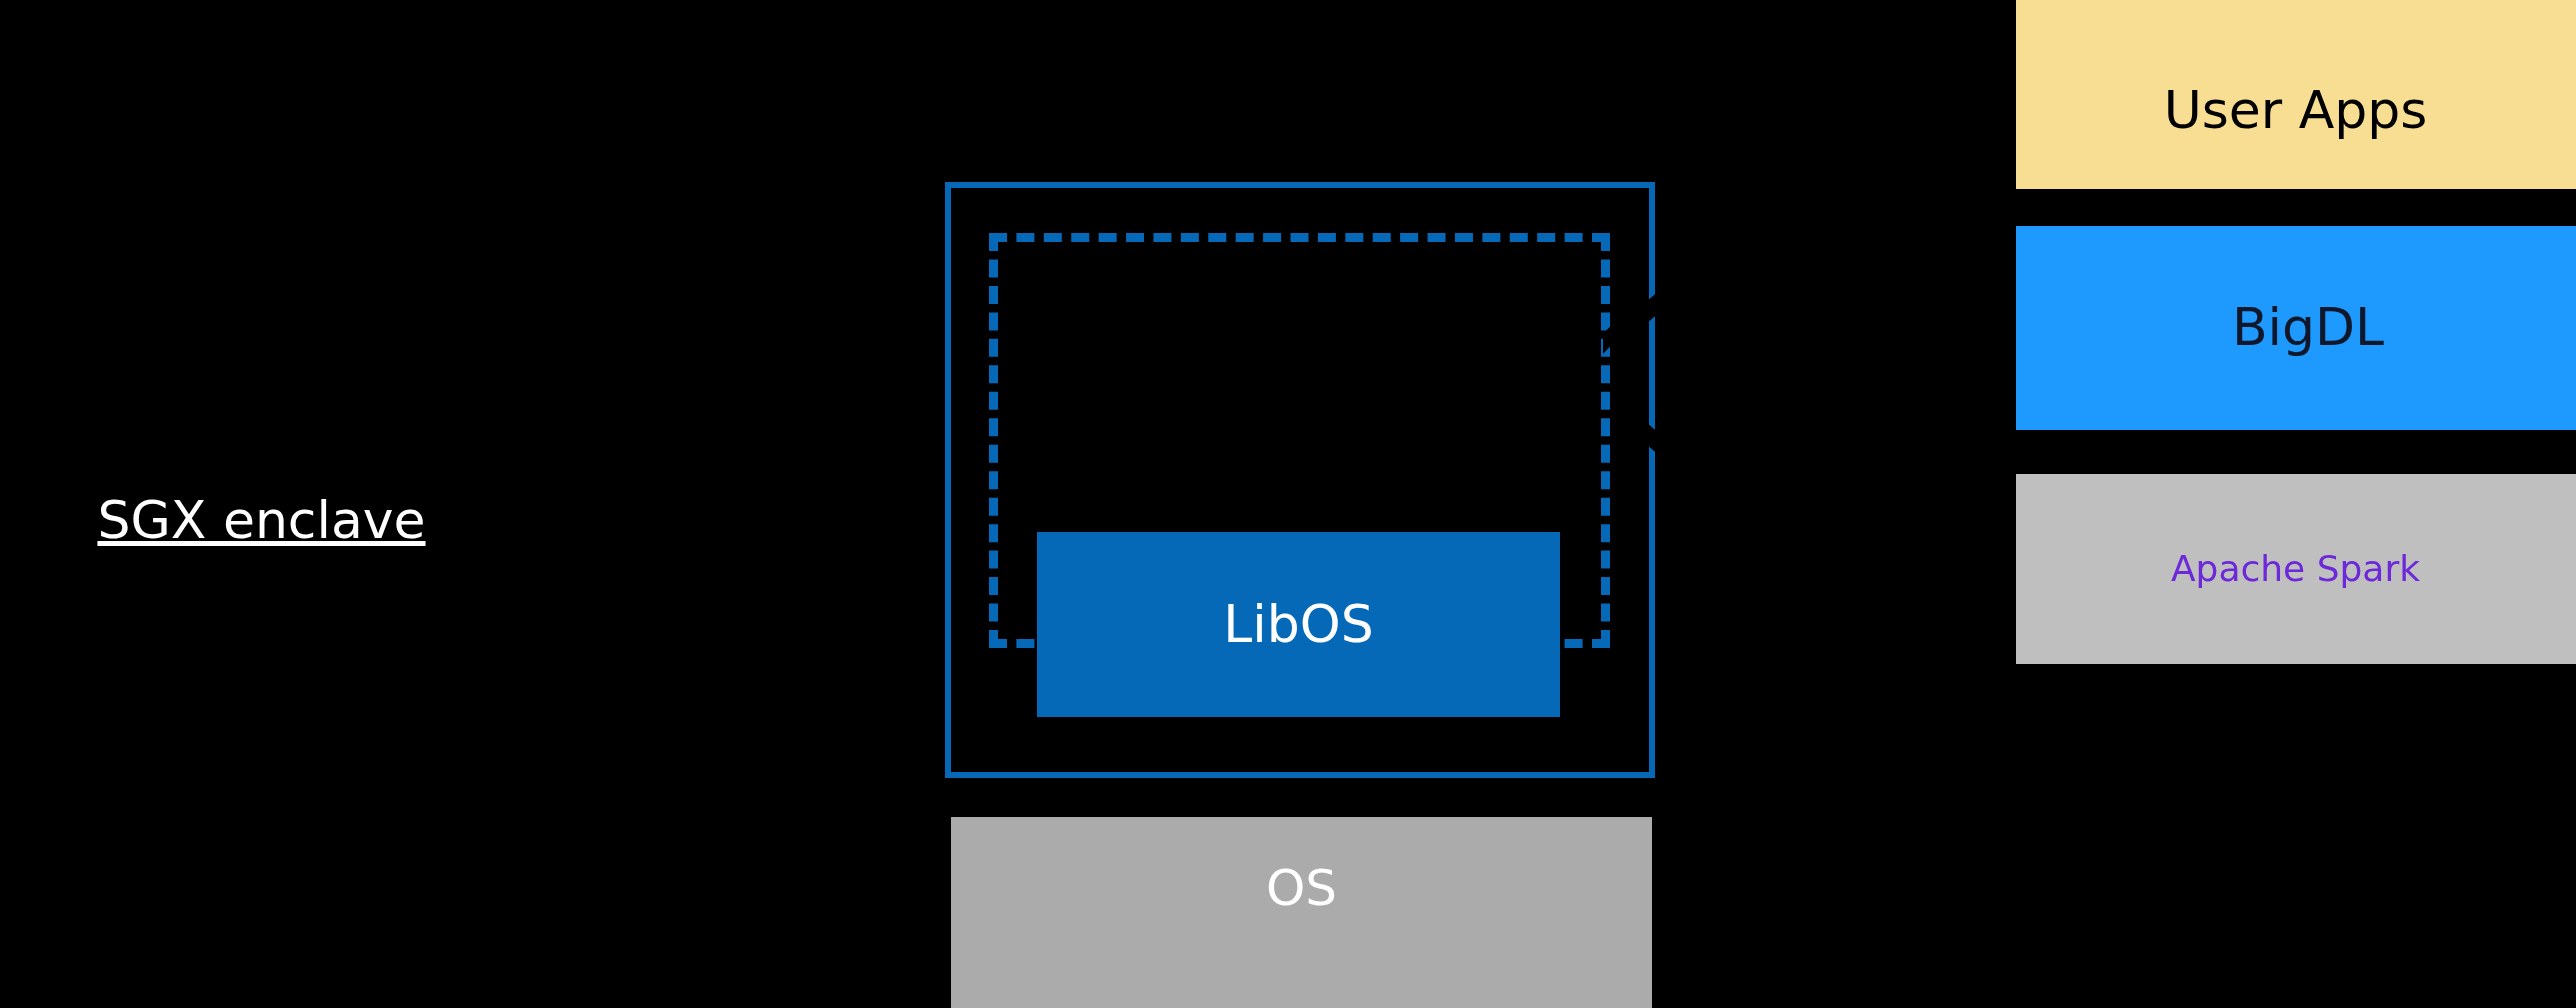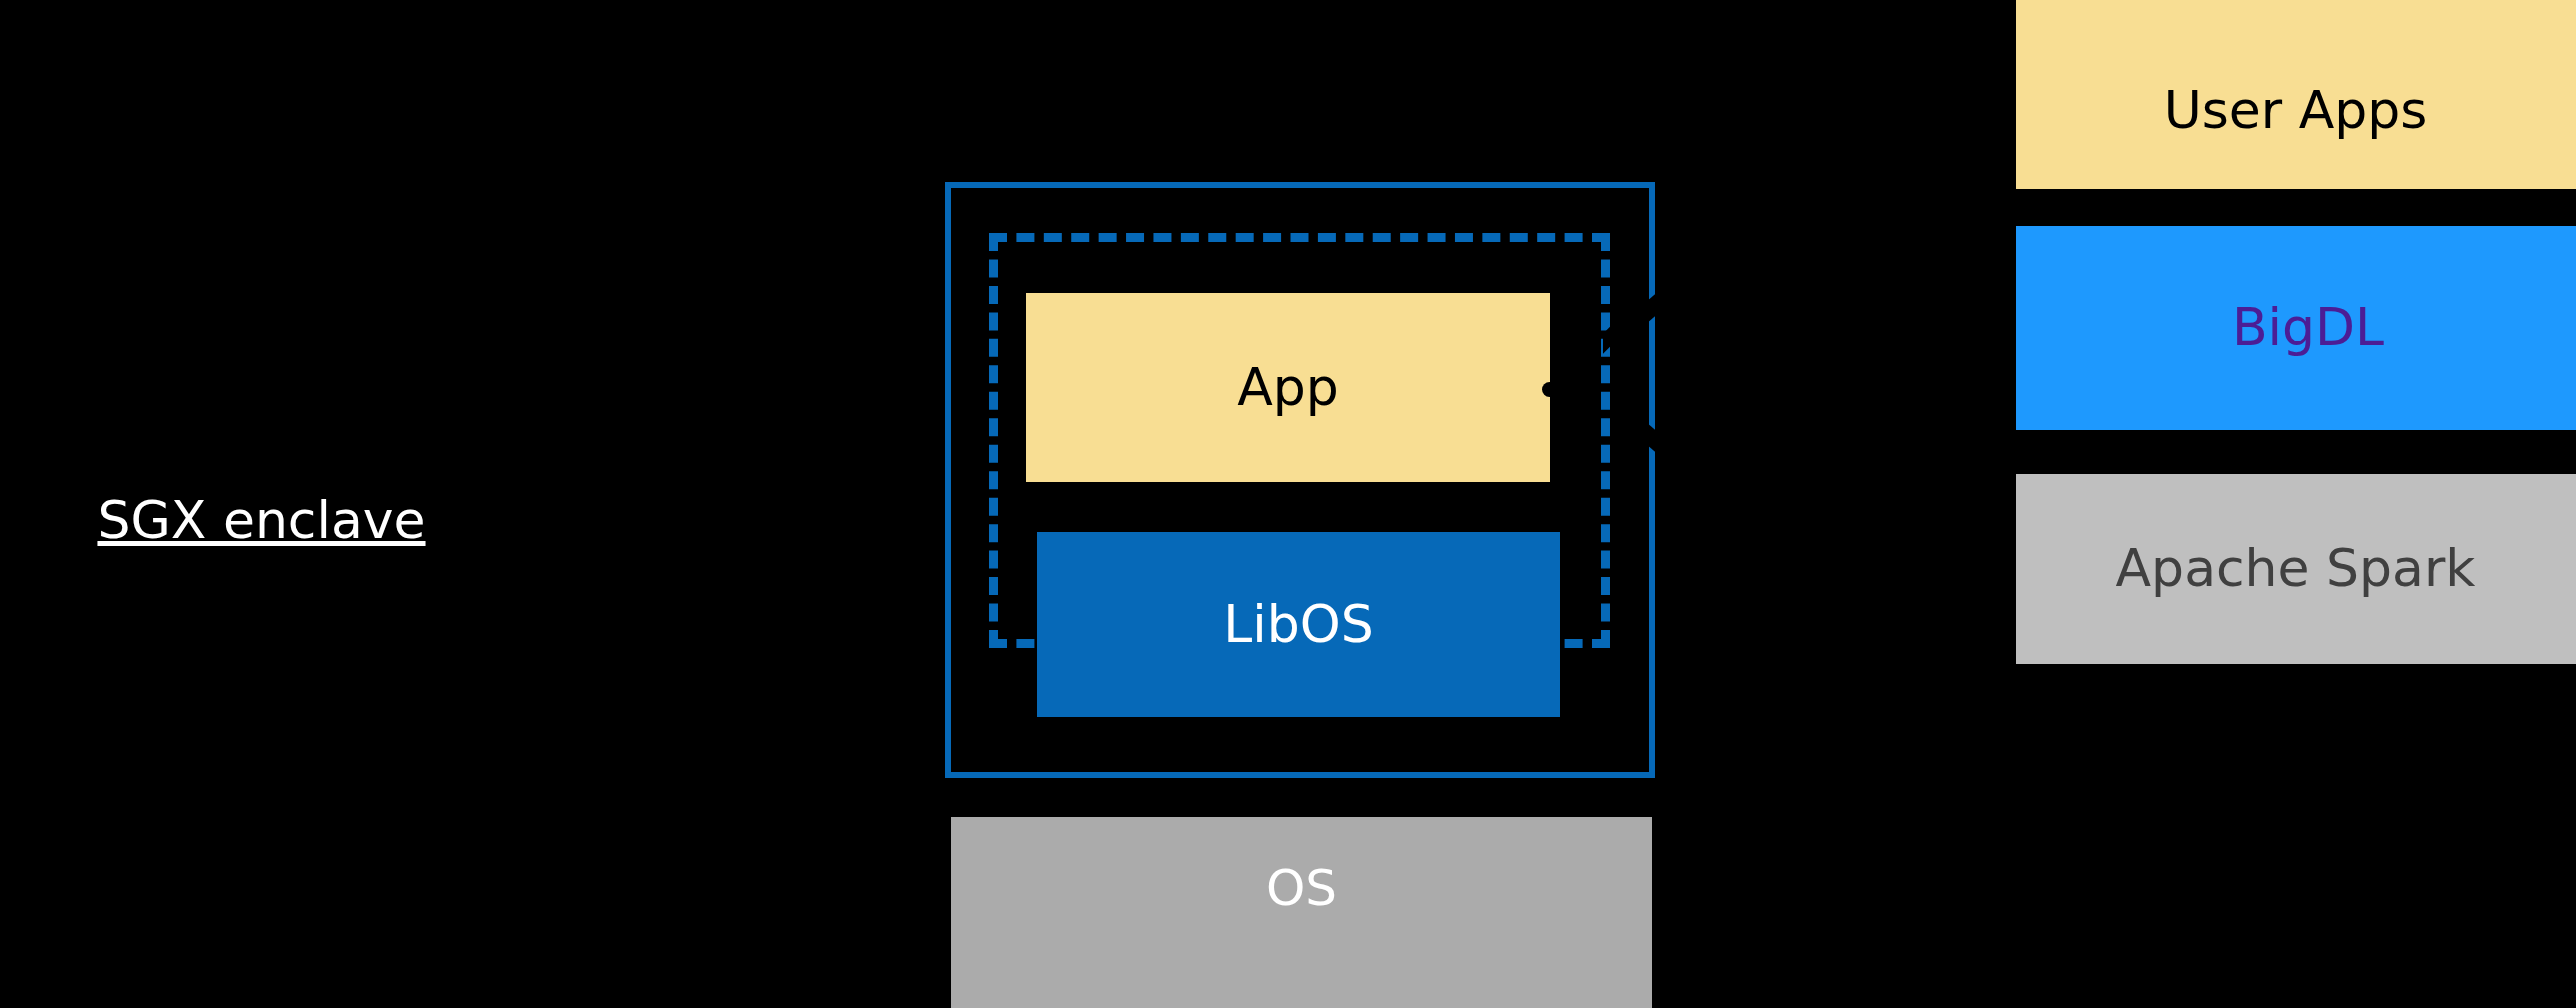--- a/index.html
+++ b/index.html
@@ -123,31 +123,31 @@
     color: #000000;
     margin-right: 52px;
   }
   #bigdl-box {
     top: 226px;
     height: 204px;
     background: #1E99FE;
   }
   #bigdl-box .label {
     font-size: 52px;
-    color: #4c1d95;
+    color: #0f172a;
     margin-right: 27px;
   }
   #apache-spark-box {
     top: 474px;
     height: 190px;
     background: #BFBFBF;
   }
   #apache-spark-box .label {
-    font-size: 52px;
-    color: #404040;
+    font-size: 36px;
+    color: #6d28d9;
     margin-right: 52px;
   }
 
   
   .arrowhead {
     position: absolute;
     width: 15px;
     height: 15px;
     background: #000000;
     border-radius: 50%;
@@ -175,23 +175,20 @@
   <div class="arrowhead" id="sgx-connector-arrow"></div>
 
   <div class="box" id="enclave-outer-border"></div>
 
   <div class="box" id="enclave-dashed-border"></div>
 
   <div class="border-notch" id="notch-upper"></div>
   <div class="border-notch" id="notch-lower"></div>
   <div class="border-notch" id="notch-dash-upper"></div>
 
-  <div class="box" id="app-box">
-    <span class="label">App</span>
-  </div>
   <div class="arrowhead" id="app-connector-arrow"></div>
 
   <div class="box" id="libos-box">
     <span class="label">LibOS</span>
   </div>
 
   <div class="box" id="os-box">
     <span class="label">OS</span>
   </div>
 

